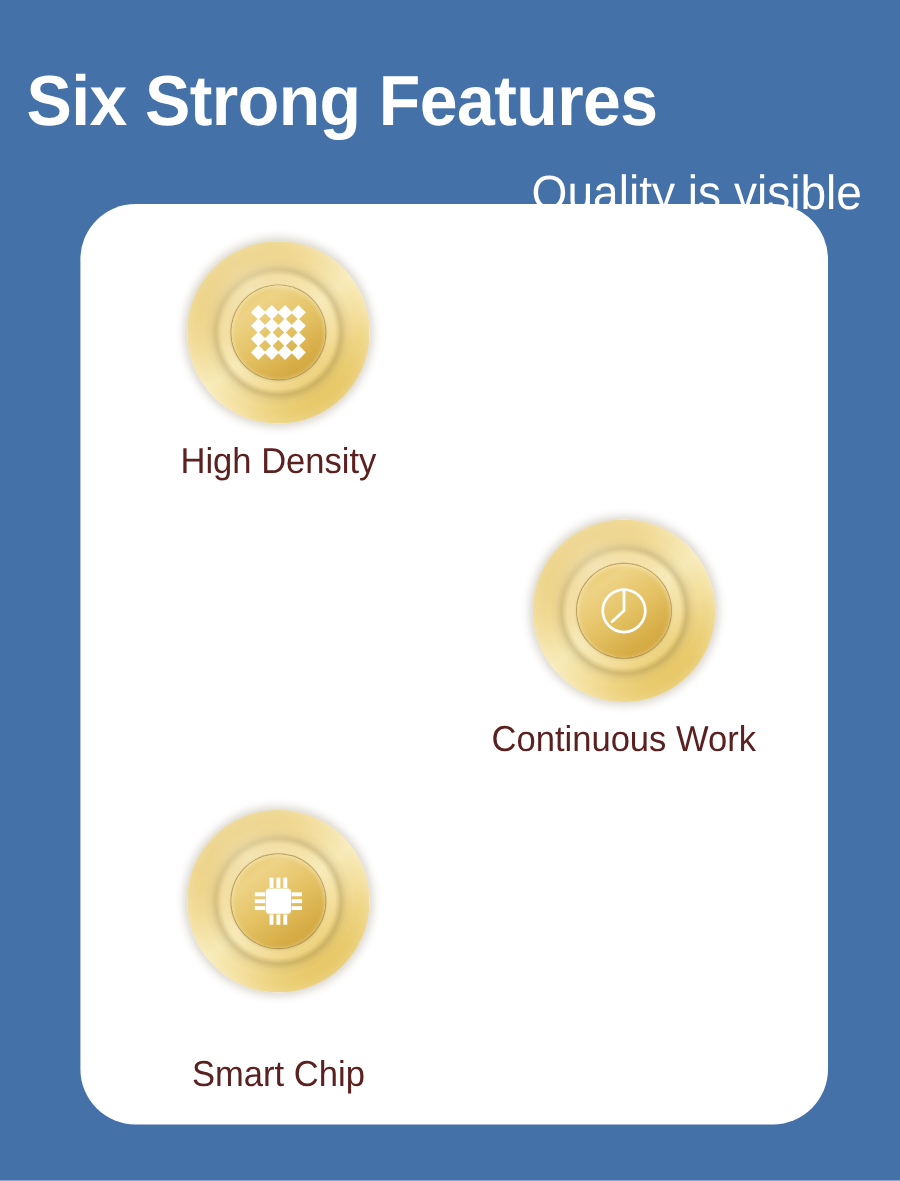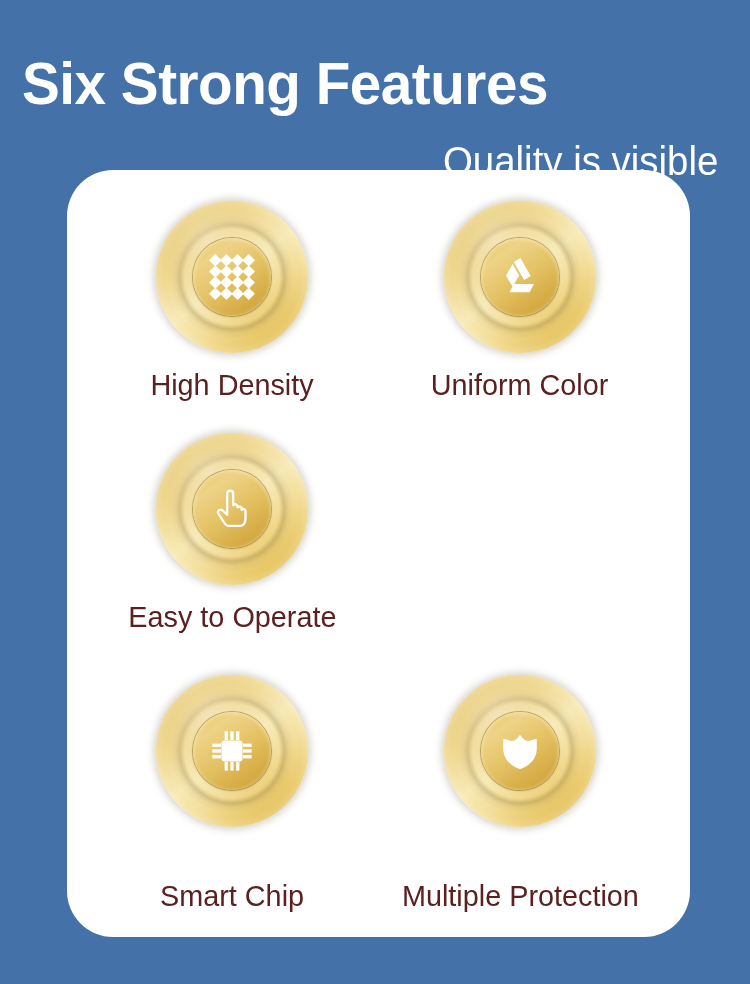--- a/index.html
+++ b/index.html
@@ -226,61 +226,33 @@
                 <rect x="2" y="36.8" width="9.2" height="9.2" transform="rotate(45 6.6 41.4)"></rect>
                 <rect x="36.8" y="25.2" width="9.2" height="9.2" transform="rotate(45 41.4 29.8)"></rect>
                 <rect x="25.2" y="36.8" width="9.2" height="9.2" transform="rotate(45 29.8 41.4)"></rect>
               </g>
             </svg>
           </div>
         </div>
         <div class="feature-label">High Density</div>
       </div>
 
-      <div class="feature col-right row-1">
+
+
+      <div class="feature col-right row-2">
         <div class="badge">
           <div class="badge-inner">
             <svg class="badge-icon" viewBox="0 0 48 48">
-              <g fill="#ffffff">
-                <path d="M24.4 4.2 L35.2 23.0 L28.3 27.2 L17.5 8.4 Z"></path>
-                <path d="M16.3 10.5 L23.1 22.4 L16.2 34.2 L9.4 22.4 Z"></path>
-                <path d="M17.6 31.2 L38.6 31.2 L34.0 40.0 L13.0 40.0 Z"></path>
-              </g>
+              <circle cx="24" cy="24" r="18.5" fill="none" stroke="#ffffff" stroke-width="2.4"></circle>
+              <path d="M24 7.5 L24 24 L13.5 33.5" fill="none" stroke="#ffffff" stroke-width="2.4" stroke-linecap="round" stroke-linejoin="round"></path>
             </svg>
           </div>
         </div>
-        <div class="feature-label">Uniform Color</div>
+        <div class="feature-label">Continuous Work</div>
       </div>
-
-      <div class="feature col-left row-2">
-        <div class="badge">
-          <div class="badge-inner">
-            <svg class="badge-icon" viewBox="0 0 48 48">
-              <path d="M19.0 8.0
-                       a3.1 3.1 0 0 1 6.2 0
-                       v12.2
-                       a2.5 2.5 0 0 1 4.6 1.3
-                       v0.9
-                       a2.4 2.4 0 0 1 4.3 1.4
-                       v1.0
-                       a2.3 2.3 0 0 1 4.0 1.5
-                       v7.4
-                       c0 4.2 -2.0 7.9 -5.0 7.9
-                       h-13.0
-                       c-2.0 0 -3.0 -1.4 -4.0 -3.0
-                       l-6.2 -9.6
-                       a2.8 2.8 0 0 1 4.2 -3.6
-                       l4.9 4.6
-                       z" fill="none" stroke="#ffffff" stroke-width="2.4" stroke-linejoin="round" stroke-linecap="round"></path>
-            </svg>
-          </div>
-        </div>
-        <div class="feature-label">Easy to Operate</div>
-      </div>
-
 
       <div class="feature col-left row-3">
         <div class="badge">
           <div class="badge-inner">
             <svg class="badge-icon" viewBox="0 0 48 48">
               <g fill="#ffffff">
 
                 <rect x="13" y="13" width="22" height="22" rx="3.2"></rect>
 
                 <rect x="16.3" y="3.5" width="3.4" height="9"></rect>
@@ -298,34 +270,16 @@
                 <rect x="35.5" y="16.3" width="9" height="3.4"></rect>
                 <rect x="35.5" y="22.3" width="9" height="3.4"></rect>
                 <rect x="35.5" y="28.3" width="9" height="3.4"></rect>
               </g>
             </svg>
           </div>
         </div>
         <div class="feature-label">Smart Chip</div>
       </div>
 
-      <div class="feature col-right row-3">
-        <div class="badge">
-          <div class="badge-inner">
-            <svg class="badge-icon" viewBox="0 0 48 48">
-              <path d="M6.5 11.5
-                       C10.5 11.5 13.0 13.6 15.8 13.6
-                       C18.8 13.6 21.4 11.0 24.0 7.0
-                       C26.6 11.0 29.2 13.6 32.2 13.6
-                       C35.0 13.6 37.5 11.5 41.5 11.5
-                       L41.5 21.0
-                       C41.5 32.0 34.0 39.5 24.0 43.0
-                       C14.0 39.5 6.5 32.0 6.5 21.0
-                       Z" fill="#ffffff"></path>
-            </svg>
-          </div>
-        </div>
-        <div class="feature-label">Multiple Protection</div>
-      </div>
 
     </div>
   </div>
 </div>
 
 </body></html>

